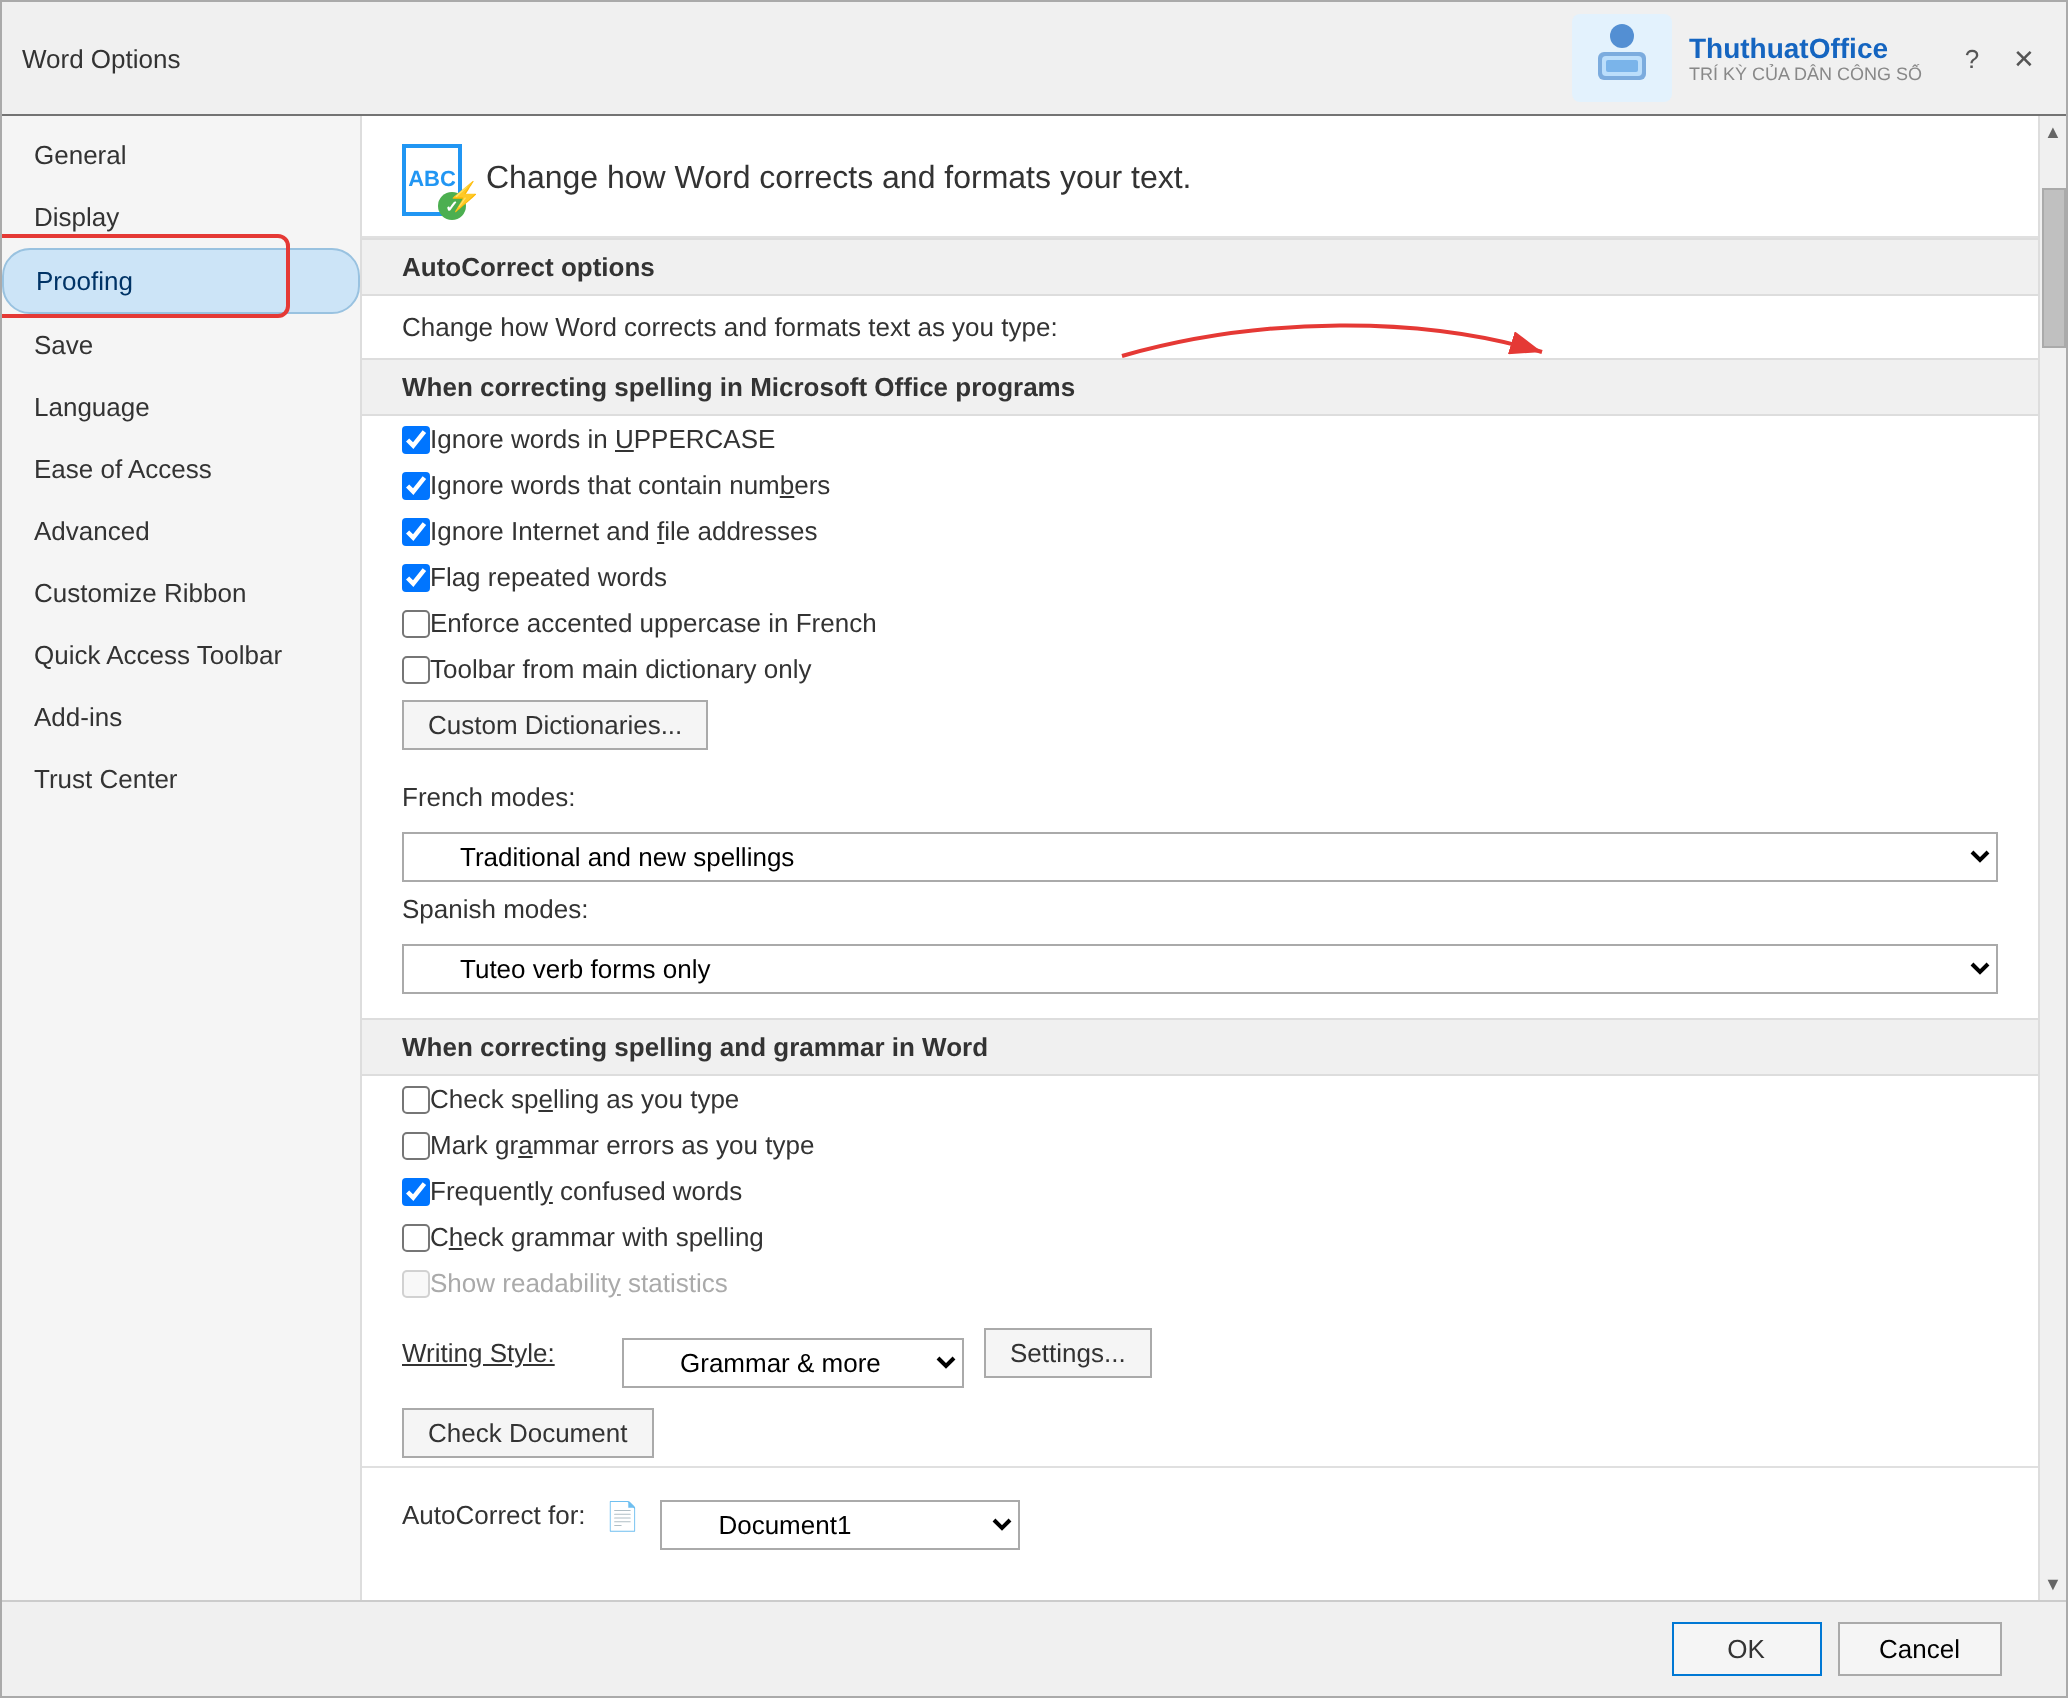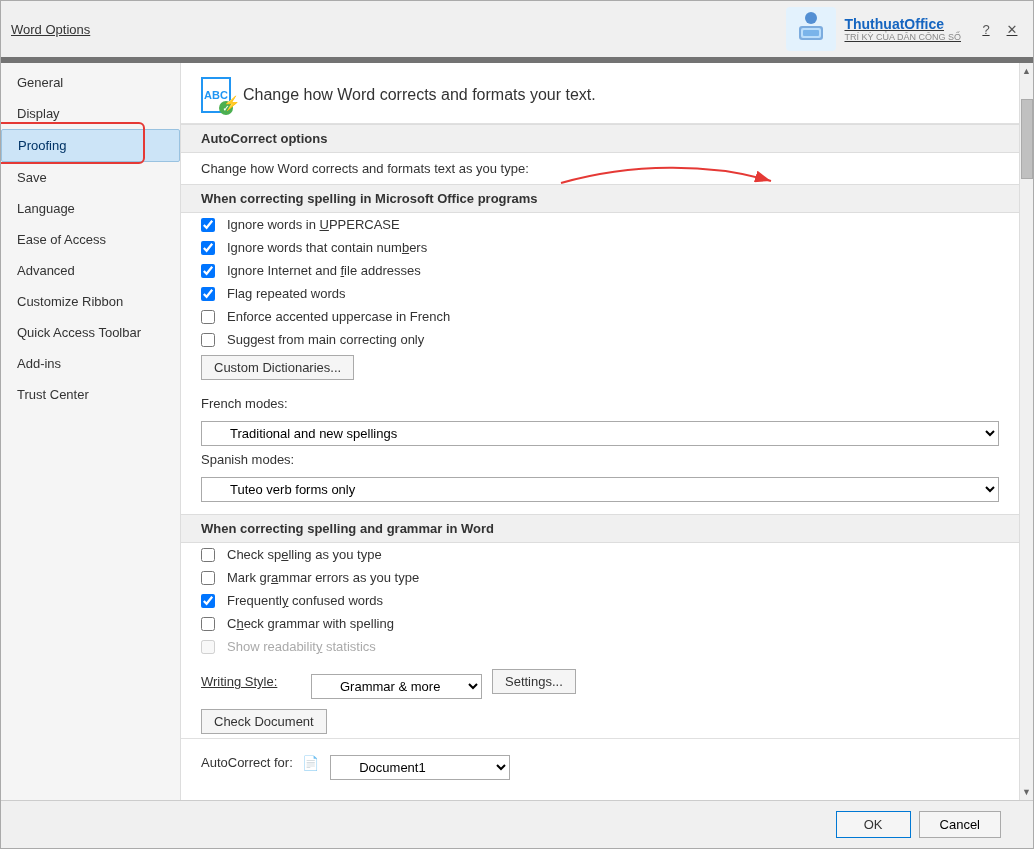--- a/index.html
+++ b/index.html
@@ -14,23 +14,22 @@
       flex-direction: column;
       box-shadow: 2px 2px 8px rgba(0,0,0,0.3);
     }
 
     .title-bar {
       background: #f0f0f0;
       padding: 6px 10px;
       display: flex;
       align-items: center;
       justify-content: space-between;
-      border-bottom: 6px solid #737373;
+      border-bottom: 1px solid #737373;
       min-height: 32px;
-      text-decoration: underline;
     }
 
     .title-bar-left {
       display: flex;
       align-items: center;
       gap: 8px;
     }
 
     .title-text {
       font-size: 13px;
@@ -66,21 +65,21 @@
     .sidebar-item {
       padding: 8px 16px;
       cursor: pointer;
       font-size: 13px;
       color: #333;
     }
     .sidebar-item.active {
       background: #cce4f7;
       color: #003366;
       border: 1px solid #99c2e0;
-      border-radius: 2px;
+      border-radius: 14px;
     }
 
     
     .main-content {
       flex: 1;
       background: white;
       overflow-y: auto;
       padding: 0;
       position: relative;
     }
@@ -154,21 +153,21 @@
       padding: 4px 12px;
       cursor: pointer;
       font-size: 13px;
       color: #333;
       min-width: 80px;
     }
 
     .checkbox-row {
       display: flex;
       align-items: center;
-      gap: 12px;
+      gap: 0;
       padding: 4px 20px;
       font-size: 13px;
     }
     .checkbox-row input[type="checkbox"] {
       width: 14px;
       height: 14px;
       cursor: pointer;
     }
     .checkbox-row label {
       cursor: pointer;
@@ -424,21 +423,21 @@
         <label for="cb_repeated">Flag repeated words</label>
       </div>
 
       <div class="checkbox-row">
         <input type="checkbox" id="cb_french" style="">
         <label for="cb_french">Enforce accented uppercase in French</label>
       </div>
 
       <div class="checkbox-row">
         <input type="checkbox" id="cb_main_dict" style="">
-        <label for="cb_main_dict">Suggest from main correcting only</label>
+        <label for="cb_main_dict">Toolbar from main dictionary only</label>
       </div>
 
       <div class="custom-dict-btn">
         <button class="btn">Custom Dictionaries...</button>
       </div>
 
       <div class="modes-area">
         <div class="mode-row">
           <span class="mode-label">French modes:</span>
           <select class="mode-select">

